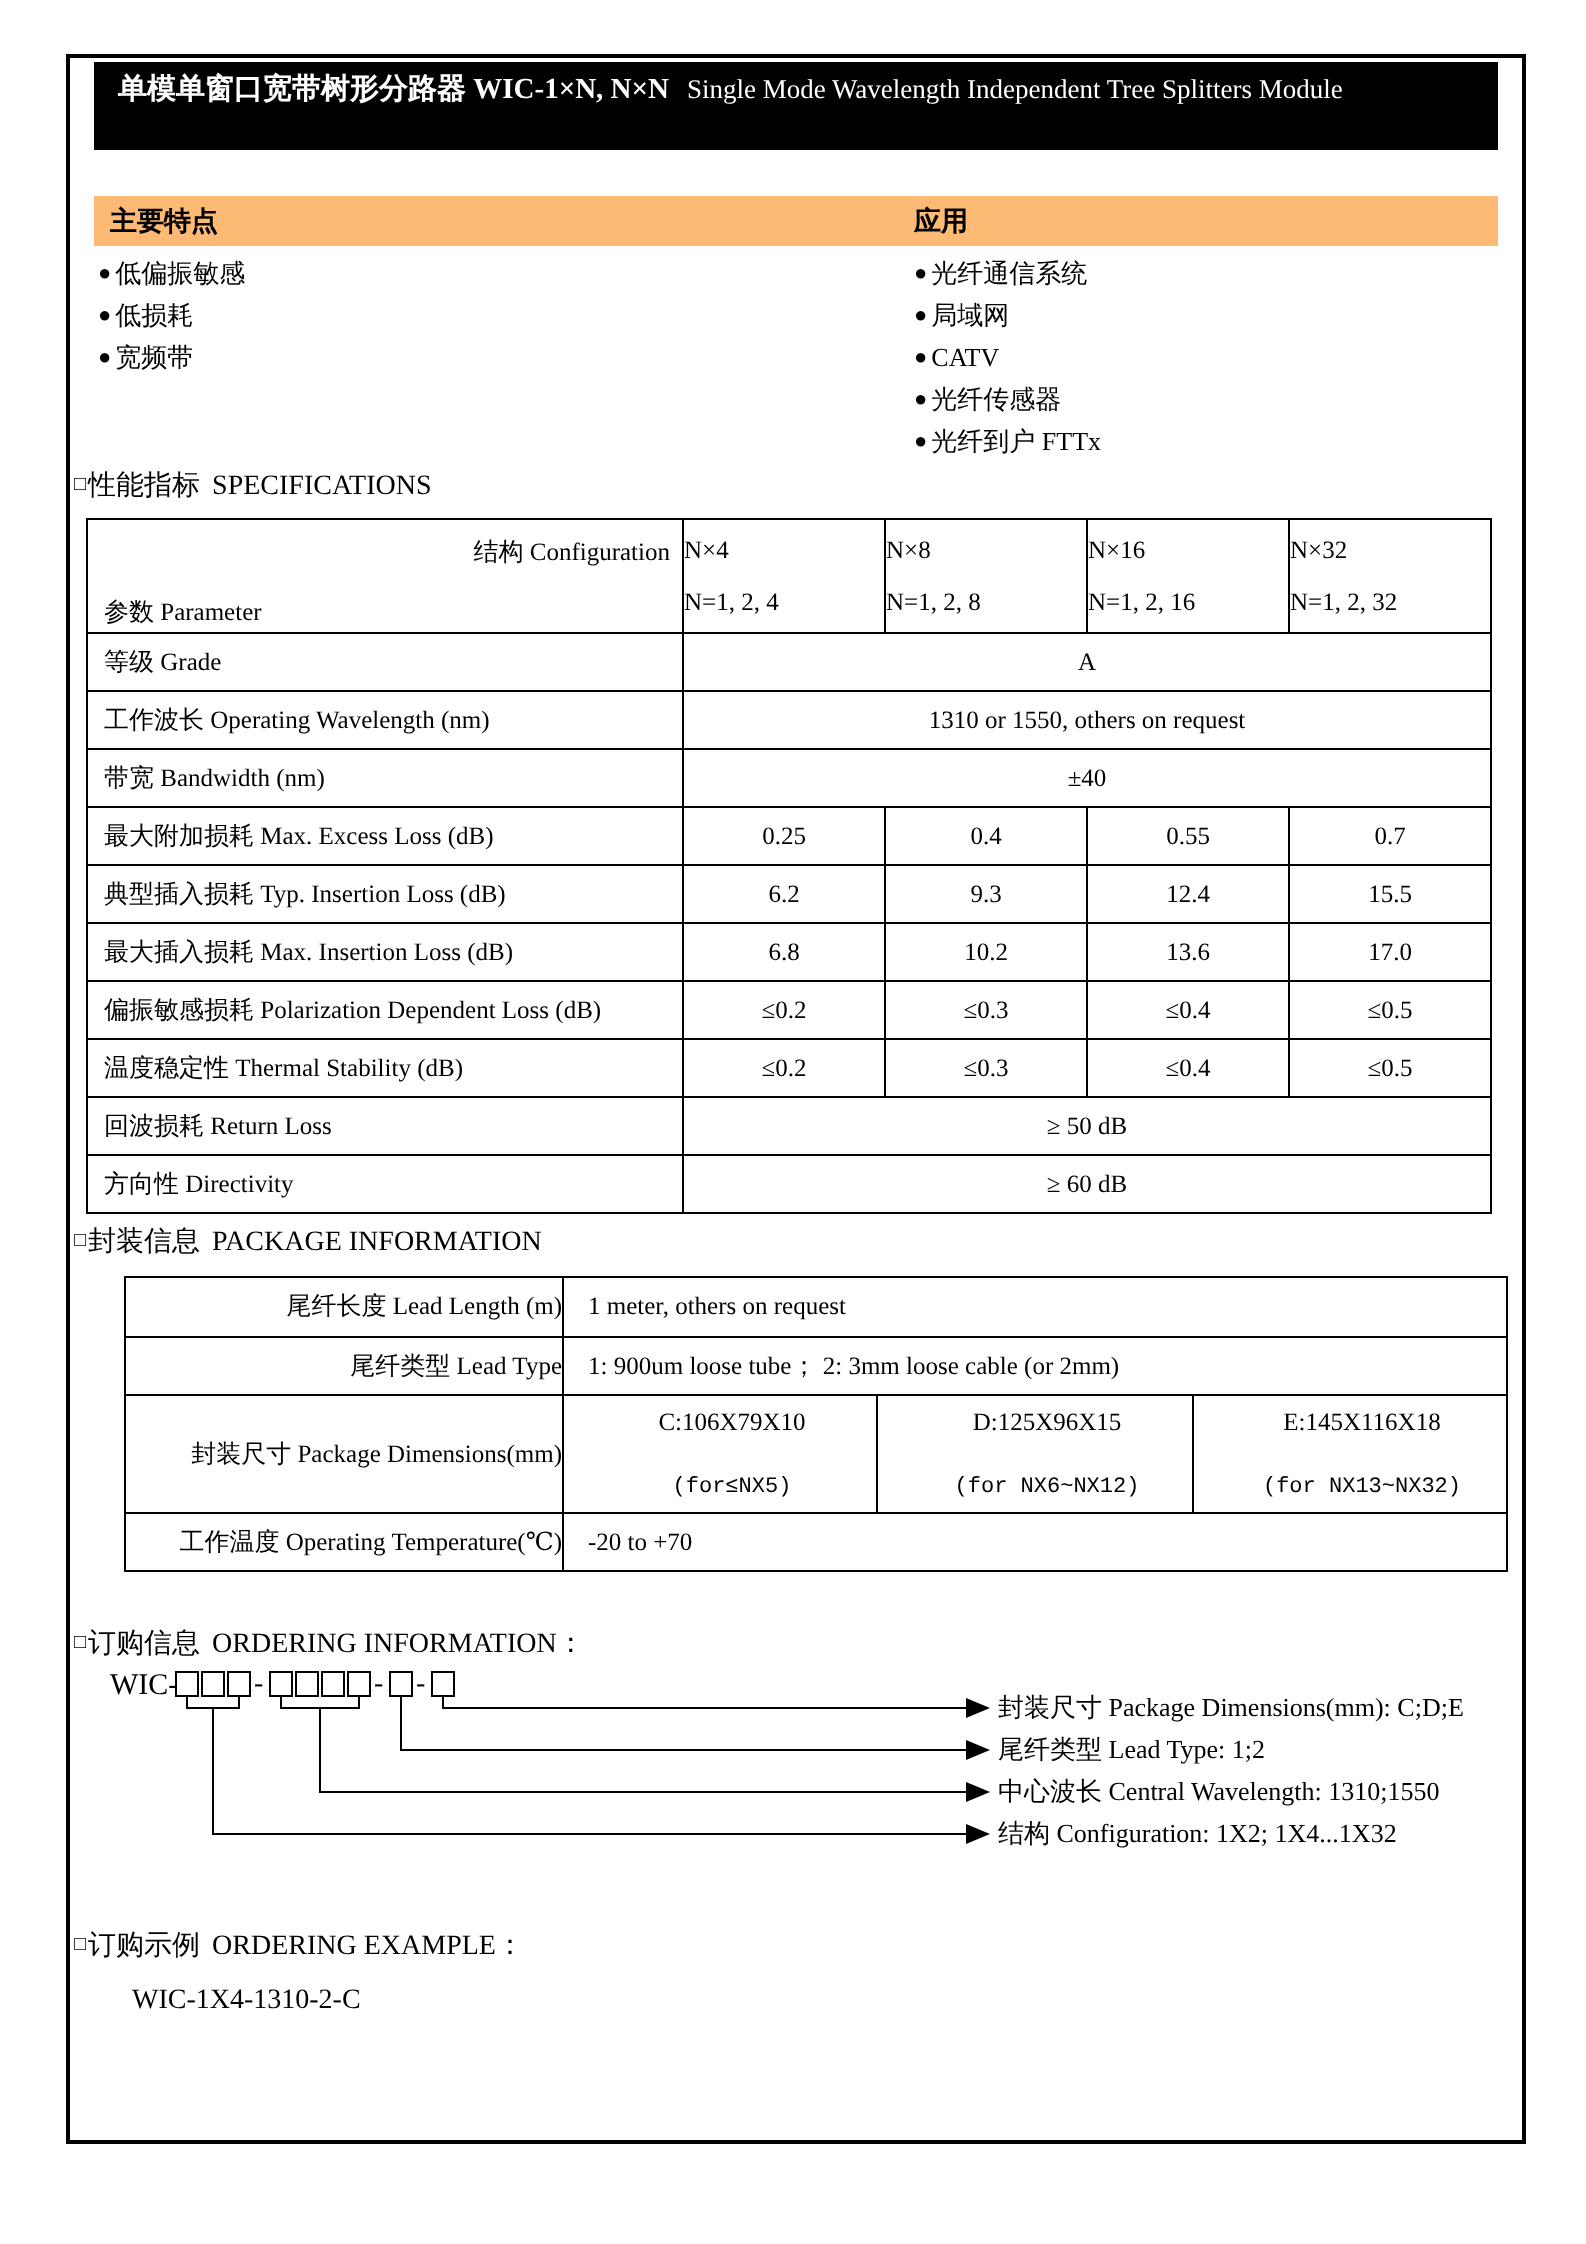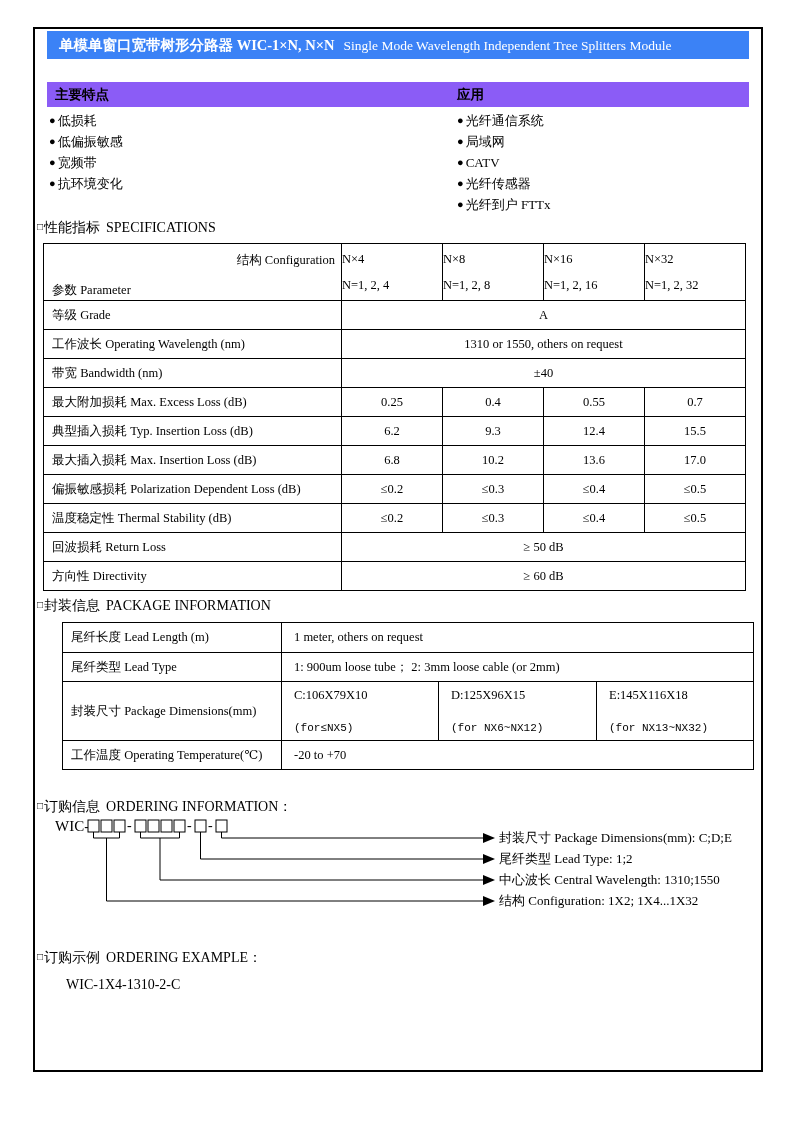--- a/index.html
+++ b/index.html
@@ -13,30 +13,30 @@
   .doc {
     position:absolute; left:33px; top:27px;
     width:730px; height:1045px;
     border:2px solid #000;
     padding:0 12px;
     background:#fff;
     overflow:hidden;
   }
   
   .title-bar {
-    margin-top:2px; height:28px; line-height:28px;
-    background:#3b82f6; color:#fff;
+    margin-top:2px; height:44px; line-height:28px;
+    background:#000000; color:#fff;
     padding-left:12px; white-space:nowrap; overflow:hidden;
   }
   .title-bold { font-weight:bold; font-size:14.5px; }
   .title-rest { font-size:13.5px; margin-left:5px; }
   
   .feat-bar {
     margin-top:23px; height:25px;
-    background:#8b5cf6;
+    background:#fdba74;
     display:grid; grid-template-columns:408px 1fr;
     align-items:center;
     font-weight:bold; font-size:13.5px;
   }
   .feat-bar .h1 { padding-left:8px; }
   .feat-bar .h2 { padding-left:2px; }
   
   .cols {
     margin-top:3px;
     display:grid; grid-template-columns:408px 1fr;
@@ -55,24 +55,24 @@
   .spec-table tr.body-row td { height:29px; }
   .spec-table td.lbl { text-align:left; padding-left:8px; }
   .spec-table td.val { text-align:center; }
   .spec-table tr.hdr td { height:57px; }
   .corner-top { text-align:right; padding:6px 6px 0 0; font-size:12.5px; }
   .corner-bottom { text-align:left; padding:13px 0 0 8px; font-size:12.5px; }
   .col-h div { text-align:left; line-height:26px; font-size:12.5px; }
   
   .pkg-table { width:691px; margin-top:7px; margin-left:15px; }
   .pkg-table td { border:1px solid #000; font-size:12.5px; vertical-align:middle; }
-  .pkg-table td.lbl { text-align:left; padding-left:8px; }
+  .pkg-table td.lbl { text-align:right; padding-left:8px; }
   .pkg-table td.val { text-align:left; padding-left:12px; }
   .pkg-table .val .gap2 { }
-  .pkg-table td.dim { text-align:left; padding:6px 0 6px 12px; vertical-align:top; }
+  .pkg-table td.dim { text-align:center; padding:6px 0 6px 12px; vertical-align:top; }
   .dim .l1 { font-size:12.5px; }
   .dim .l2 { margin-top:19px; font-size:11px; font-family:"Liberation Mono","DejaVu Sans Mono",monospace; }
   
   .diagram { margin-top:1px; margin-left:8px; height:100px; position:relative; }
   .diagram-svg text { font-family:"Liberation Serif","DejaVu Serif",serif; }
   .code-txt { font-size:15px; }
   .dash-txt { font-size:14px; }
   .lbl-txt { font-size:13px; }
   
   .sec.ordering { margin-top:26px; }
@@ -89,24 +89,23 @@
     <span class="title-rest">Single Mode Wavelength Independent Tree Splitters Module</span>
   </div>
 
   <div class="feat-bar">
     <div class="h1">主要特点</div>
     <div class="h2">应用</div>
   </div>
 
   <div class="cols">
     <div class="col">
+      <div class="li"><span class="b">●</span><span>低偏振敏感</span></div>
       <div class="li"><span class="b">●</span><span>低损耗</span></div>
-      <div class="li"><span class="b">●</span><span>低偏振敏感</span></div>
       <div class="li"><span class="b">●</span><span>宽频带</span></div>
-      <div class="li"><span class="b">●</span><span>抗环境变化</span></div>
     </div>
     <div class="col">
       <div class="li"><span class="b">●</span><span>光纤通信系统</span></div>
       <div class="li"><span class="b">●</span><span>局域网</span></div>
       <div class="li"><span class="b">●</span><span>CATV</span></div>
       <div class="li"><span class="b">●</span><span>光纤传感器</span></div>
       <div class="li"><span class="b">●</span><span>光纤到户 FTTx</span></div>
     </div>
   </div>
 

